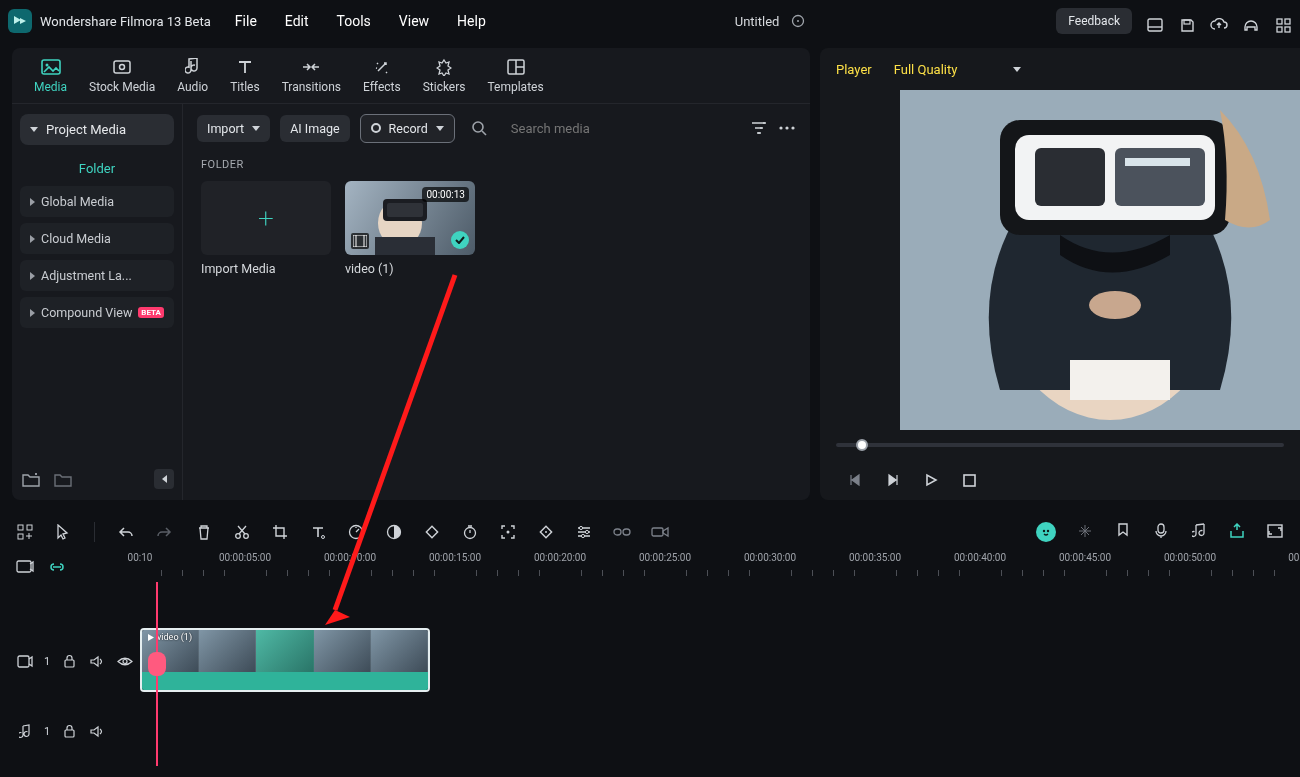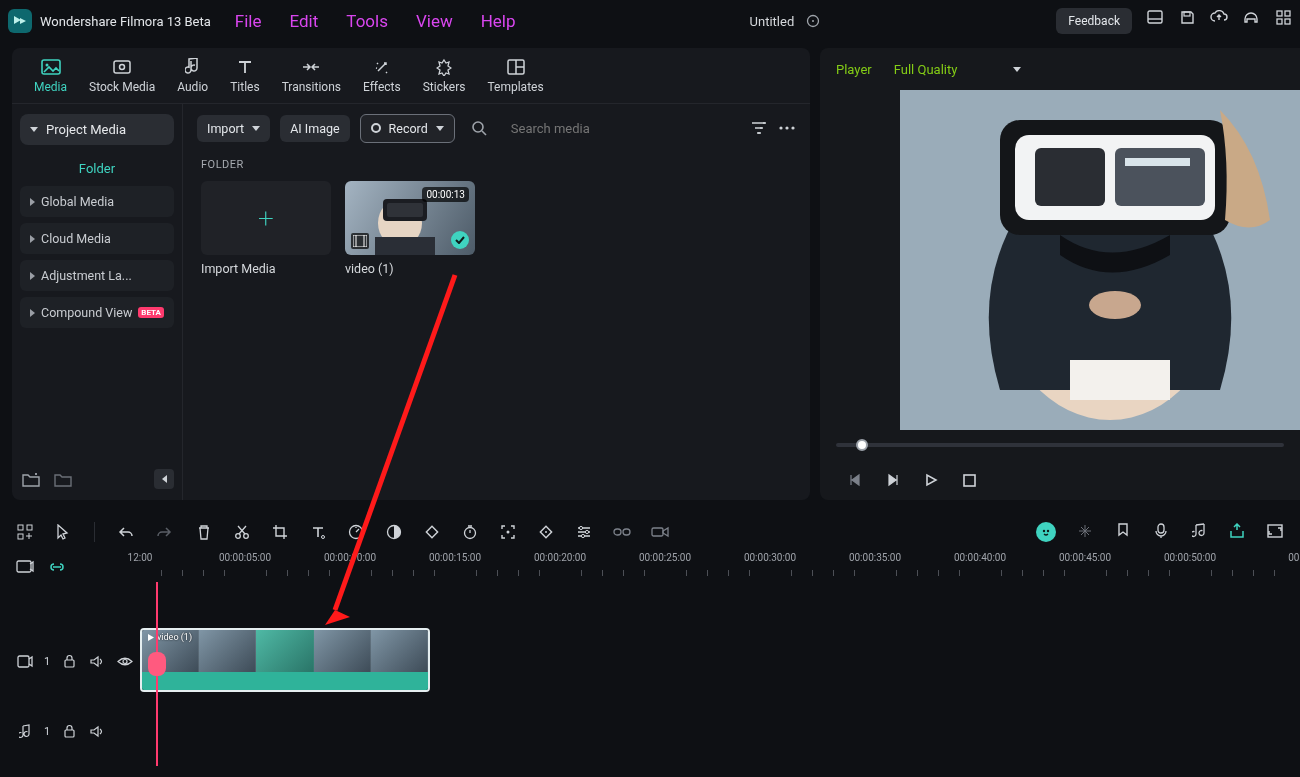--- a/index.html
+++ b/index.html
@@ -4,24 +4,24 @@
 <style>
   * { margin: 0; padding: 0; box-sizing: border-box; font-family: -apple-system, Segoe UI, Roboto, Arial, sans-serif; }
   body { background: #0e1014; color: #cfd3d8; width: 1300px; height: 777px; overflow: hidden; position: relative; }
   svg { display: block; }
 
   
   .titlebar { height: 42px; display: flex; align-items: center; padding: 0 8px; background: #0e1014; }
   .tb-logo { width: 24px; height: 24px; border-radius: 6px; background: #0e686e; display: flex; align-items: center; justify-content: center; margin-right: 8px; }
   .tb-appname { font-size: 13px; color: #e3e6ea; margin-right: 24px; }
   .tb-menu { display: flex; gap: 28px; }
-  .tb-menu span { font-size: 17px; color: #d946ef; cursor: pointer; }
+  .tb-menu span { font-size: 14px; color: #ffffff; cursor: pointer; }
   .tb-center { flex: 1; display: flex; justify-content: center; align-items: center; gap: 10px; }
   .tb-title { font-size: 13px; color: #d5d8dc; }
-  .tb-right { display: flex; align-items: flex-start; gap: 14px; }
+  .tb-right { display: flex; align-items: flex-end; gap: 14px; }
   .feedback-btn { background: #2a2d33; border-radius: 6px; padding: 6px 12px; font-size: 12px; color: #e3e6ea; cursor: pointer; }
   .tb-icon { width: 18px; height: 18px; display: flex; align-items: center; justify-content: center; cursor: pointer; }
 
   
   .main-row { display: flex; gap: 10px; padding: 6px 0 6px 12px; }
   .left-panel { width: 800px; background: #17191e; border-radius: 8px; display: flex; flex-direction: column; }
   .right-panel { flex: 1; background: #16181c; border-radius: 8px 0 0 8px; display: flex; flex-direction: column; position: relative; }
 
   
   .tabstrip { height: 56px; display: flex; align-items: center; gap: 22px; padding: 0 22px; border-bottom: 1px solid #24262c; }
@@ -52,21 +52,21 @@
   .thumb-row { display:flex; gap:14px; padding:0 18px; }
   .thumb { display:flex; flex-direction:column; gap:6px; font-size:12.5px; color:#d5d8dc; }
   .thumb-box { width:130px; height:74px; border-radius:6px; background:#202227; position:relative; display:flex; align-items:center; justify-content:center; cursor:pointer; overflow:hidden; }
   .plus { font-size:28px; color:#3fd3c0; font-weight:200; }
   .dur-badge { position:absolute; top:6px; right:6px; background:rgba(0,0,0,0.7); color:#fff; font-size:10px; padding:2px 4px; border-radius:4px; }
   .ok-badge { position:absolute; bottom:6px; right:6px; width:18px; height:18px; background:#3fd3c0; border-radius:50%; display:flex; align-items:center; justify-content:center; }
   .strip-badge { position:absolute; bottom:6px; left:6px; background:rgba(0,0,0,0.7); padding:2px; border-radius:2px; }
 
   
   .preview-hdr { height:42px; display:flex; align-items:center; gap:18px; padding:0 16px; }
-  .preview-hdr span:first-child { font-size:13px; color:#84cc16; }
+  .preview-hdr span:first-child { font-size:13px; color:#fde047; }
   .quality-sel { background:#16181c; border:none; color:#d5d8dc; font-size:13px; padding:4px 22px 4px 4px; cursor:pointer; display:flex; align-items:center; gap:56px; }
   .preview-img { flex: 0 0 340px; padding-left: 80px; position:relative; }
   .preview-canvas { width: 400px; height: 340px; background: linear-gradient(180deg,#9fb0bf 0%, #5d6d7b 100%); position:relative; overflow:hidden; }
   .scrubber { height:30px; display:flex; align-items:center; padding:0 16px; position:relative; }
   .scrub-track { flex:1; height:4px; background:#2f323a; border-radius:2px; position:relative; }
   .scrub-handle { position:absolute; left:20px; top:-4px; width:12px; height:12px; background:#fff; border-radius:50%; border:2px solid #9aa0a8; }
   .pctrl { height:40px; display:flex; align-items:center; gap:20px; padding-left:26px; }
 
   
   .tl-tools { height:40px; background:#0e1014; display:flex; align-items:center; padding:0 16px; gap:22px; margin-top:6px; }
@@ -576,21 +576,21 @@
           </svg>
         </span>
       <span class="tl-icon">
           <svg width="18" height="12" viewBox="0 0 18 12">
             <path d="M6 3a3 3 0 100 6M12 3a3 3 0 110 6" fill="none" stroke="#3fd3c0" stroke-width="1.5"></path>
             <line x1="5" y1="6" x2="13" y2="6" stroke="#3fd3c0" stroke-width="1.5"></line>
           </svg>
         </span>
     </div>
     <div class="ruler" id="ruler">
-        <span class="tick" style="left: 0px;">12:00</span>
+        <span class="tick" style="left: 0px;">00:10</span>
         <span class="minor" style="left: 21px;"></span>
         <span class="minor" style="left: 42px;"></span>
         <span class="minor" style="left: 63px;"></span>
         <span class="minor" style="left: 84px;"></span>
         <span class="tick" style="left: 105px;">00:00:05:00</span>
         <span class="minor" style="left: 126px;"></span>
         <span class="minor" style="left: 147px;"></span>
         <span class="minor" style="left: 168px;"></span>
         <span class="minor" style="left: 189px;"></span>
         <span class="tick" style="left: 210px;">00:00:10:00</span>

